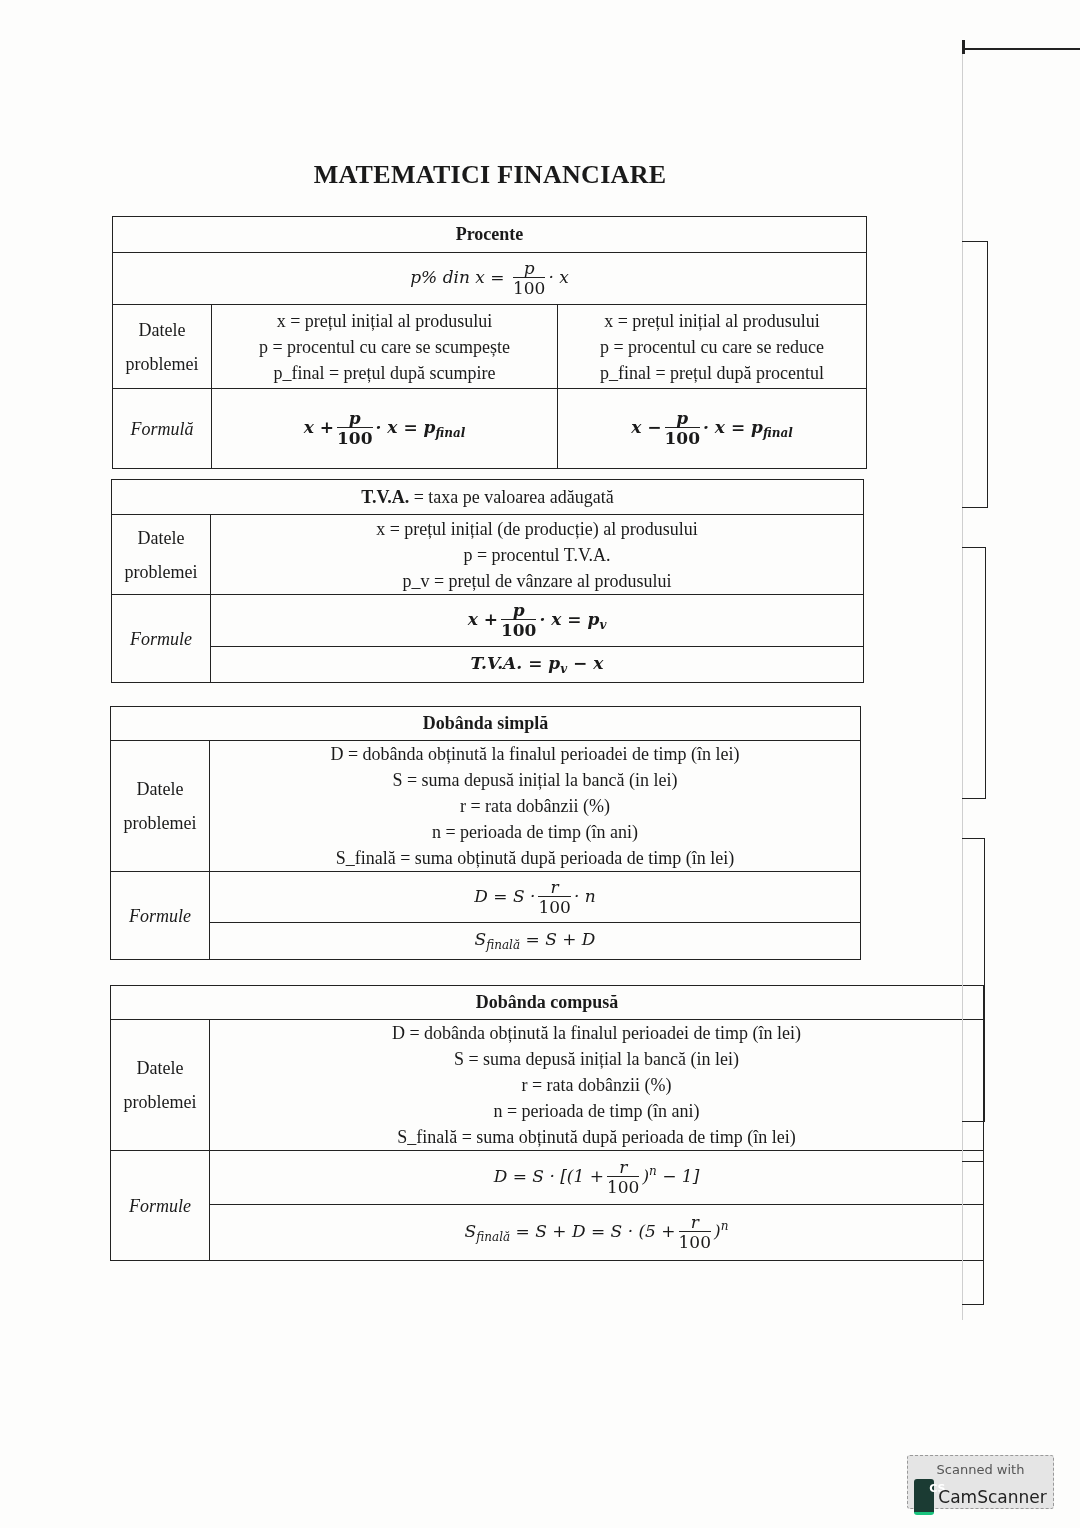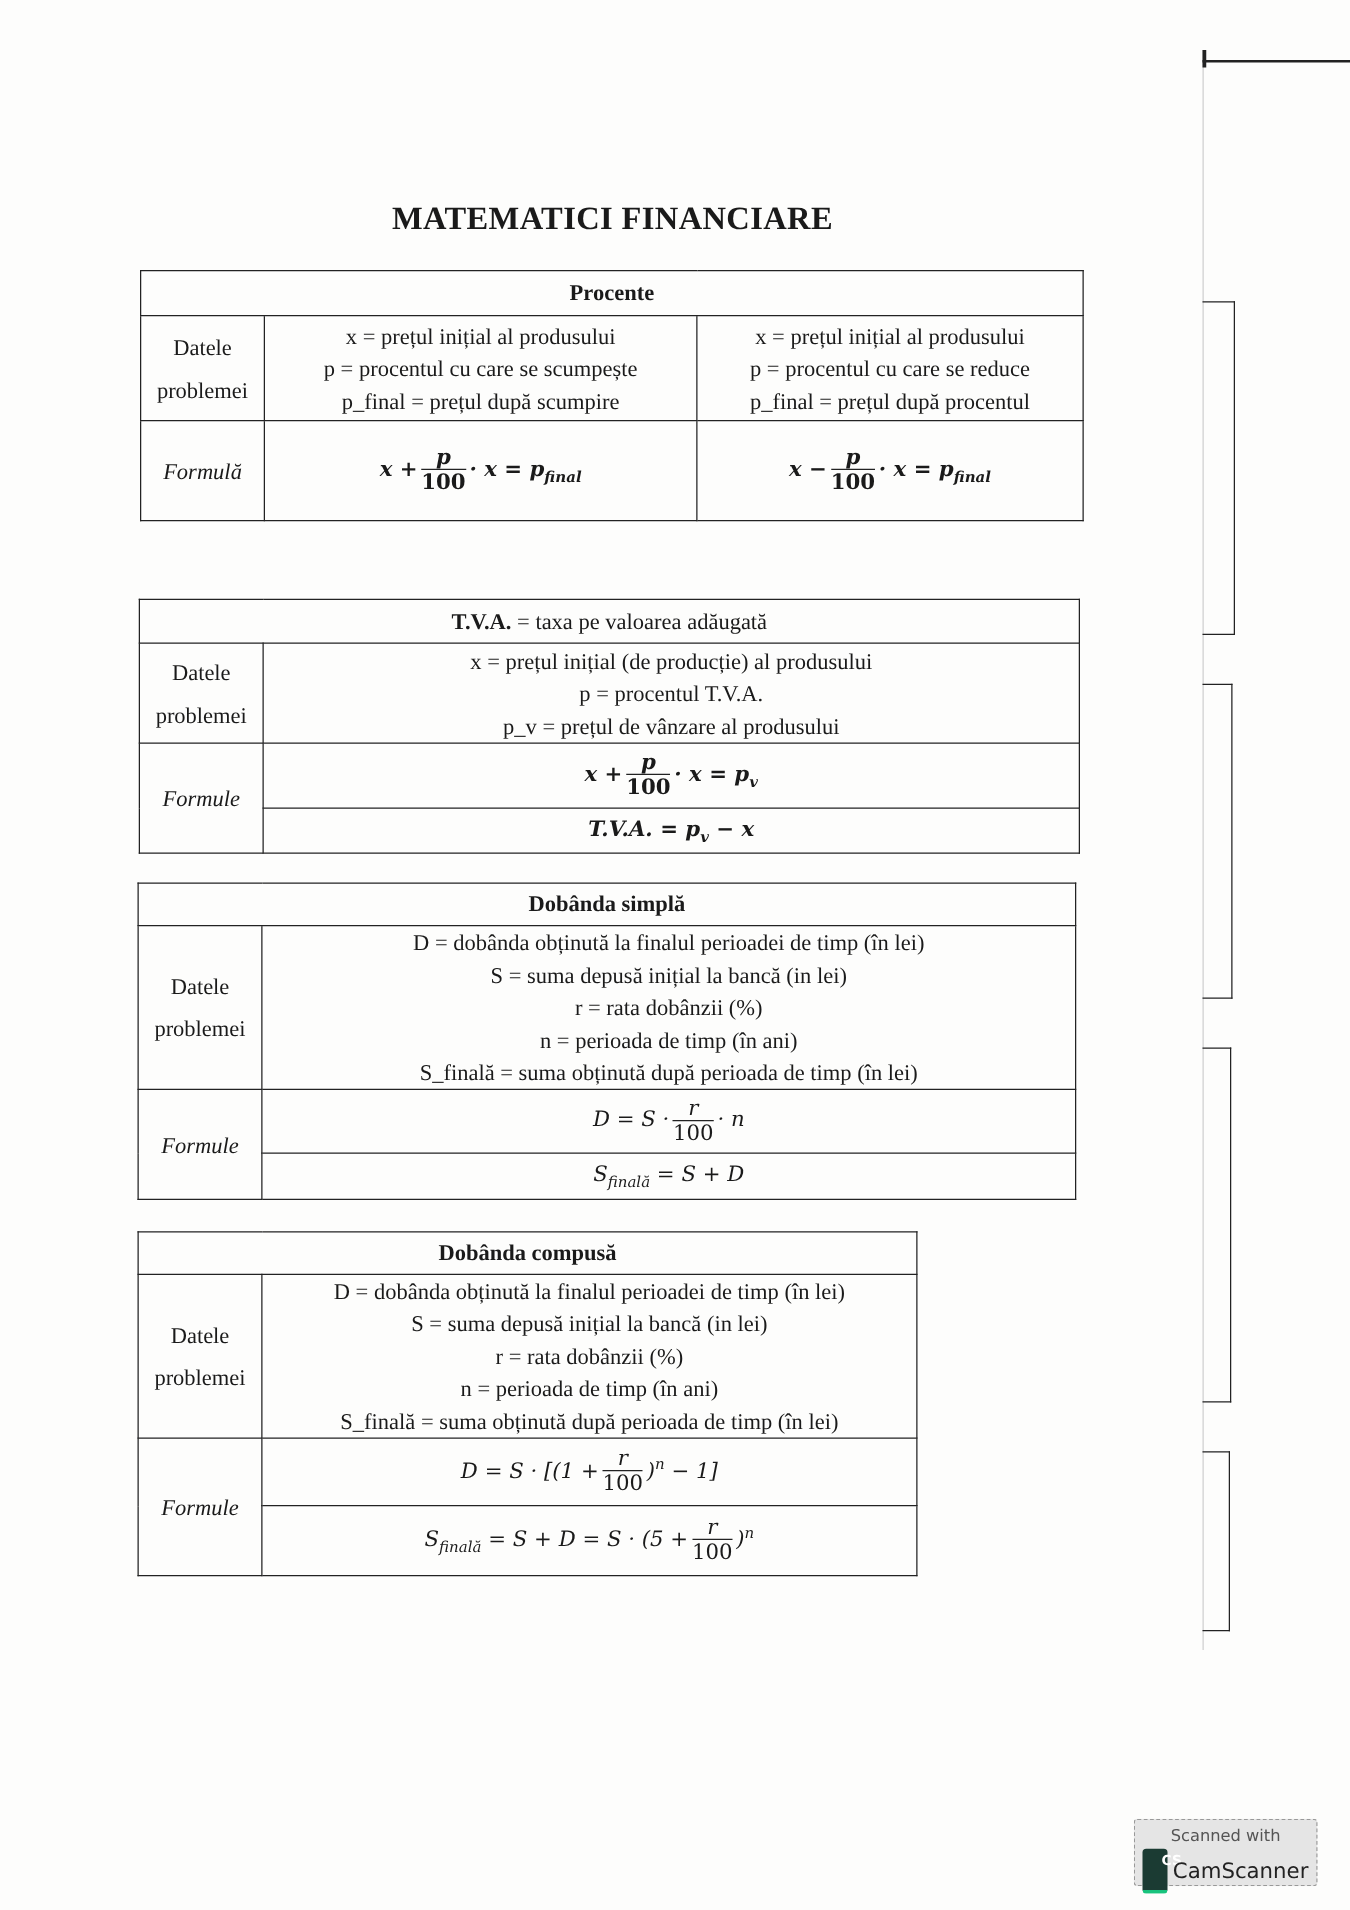--- a/index.html
+++ b/index.html
@@ -31,20 +31,29 @@
 </style>
 </head>
 <body>
 
 <div class="title">MATEMATICI FINANCIARE</div>
 
 <table class="sheet" style="left:112px; top:172px; width:755px;margin-top:44px;">
   <tbody>
       <tr style="height:36px">
         <td colspan="3" class="hdr">Procente</td>
+      </tr>
+  <tr style="height:52px">
+        <td colspan="3">
+    <span class="math nb"><span>p% din x =</span>
+    <span class="frac">
+              <span class="n">p</span>
+              <span class="d">100</span>
+            </span><span>· x</span></span>
+  </td>
       </tr>
   <tr style="height:84px">
     <td class="lbl">Datele problemei</td>
     <td class="lines">
       <div>x = prețul inițial al produsului</div>
           <div>p = procentul cu care se scumpește</div>
           <div>p_final = prețul după scumpire</div>
     </td>
     <td class="lines">
       <div>x = prețul inițial al produsului</div>
@@ -117,21 +126,21 @@
               <span class="n">r</span>
               <span class="d">100</span>
             </span><span>· n</span></span></td>
   </tr>
   <tr style="height:37px">
         <td><span class="math nb"><span>S</span><sub>finală</sub><span> = S + D</span></span></td>
       </tr>
 </tbody>
   </table>
 
-<table class="sheet" style="left:110px; top:985px; width:624px;">
+<table class="sheet" style="left:110px; top:985px; width:874px;">
   <tbody>
       <tr style="height:34px">
         <td colspan="2" class="hdr">Dobânda compusă</td>
       </tr>
   <tr style="height:131px">
     <td class="lbl">Datele problemei</td>
     <td class="lines">
       <div>D = dobânda obținută la finalul perioadei de timp (în lei)</div>
           <div>S = suma depusă inițial la bancă (in lei)</div>
           <div>r = rata dobânzii (%)</div>

